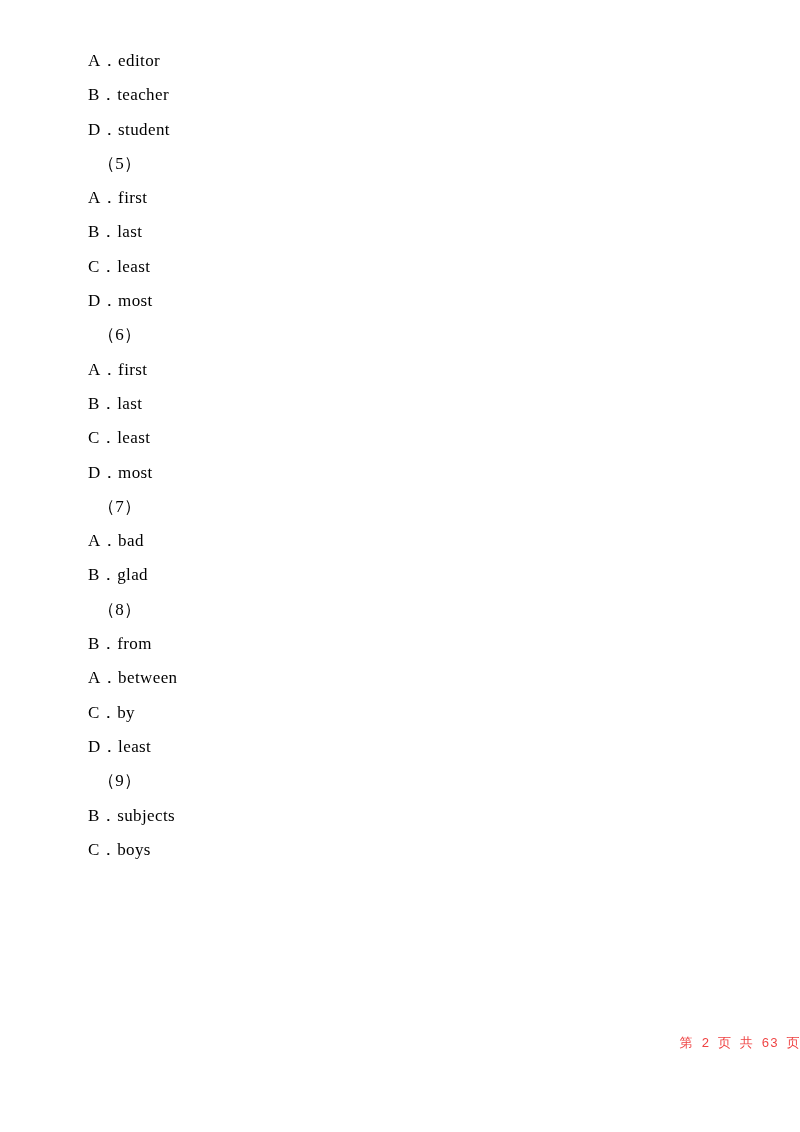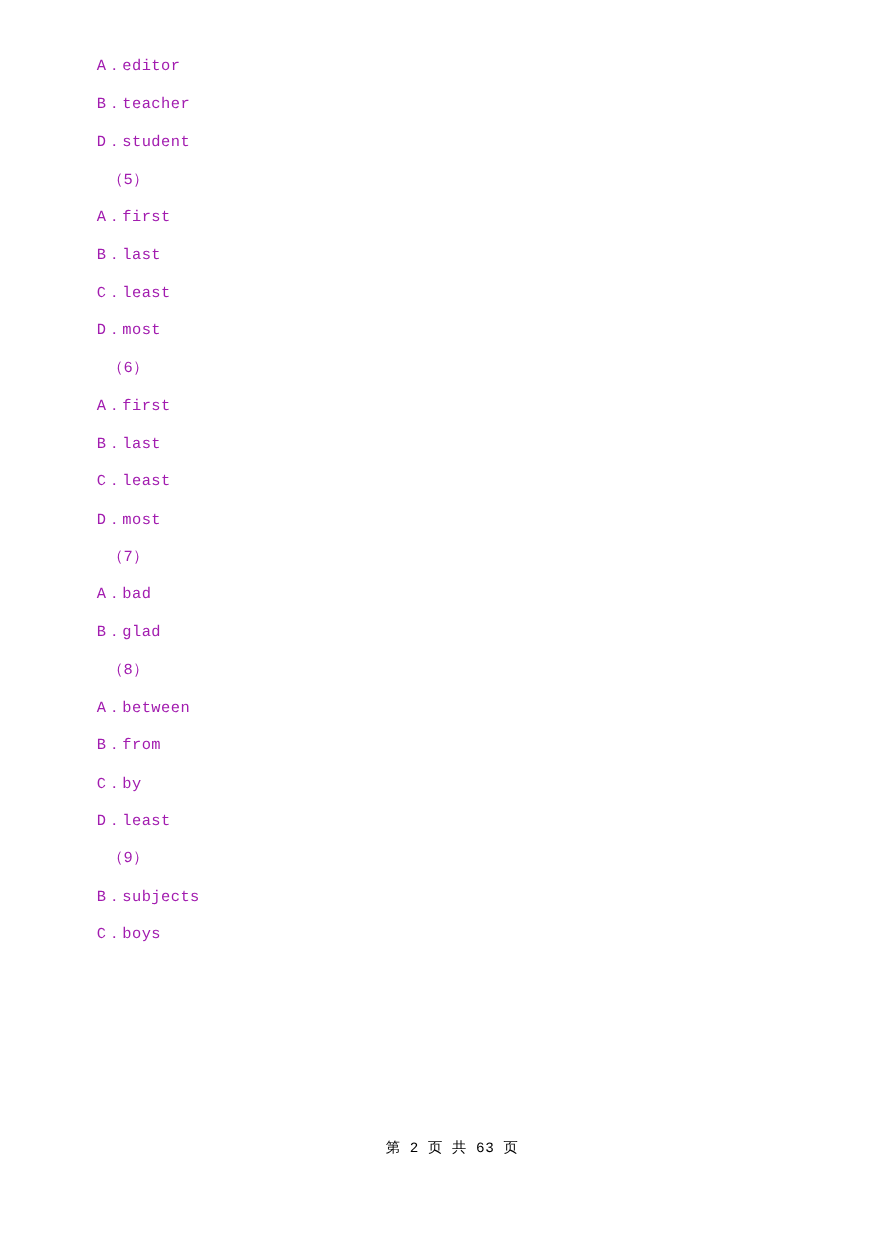--- a/index.html
+++ b/index.html
@@ -21,41 +21,42 @@
     height: 1132px;
     box-sizing: border-box;
   }
   .content {
     position: absolute;
     left: 88px;
     top: 44px;
     width: 620px;
   }
   .line {
-    font-size: 14px;
+    font-size: 17px;
     line-height: 34.3px;
     height: 34.3px;
     white-space: pre;
     letter-spacing: 0.4px;
-    color: #a21caf;
+    color: #000000;
+    font-family: Liberation Serif, serif;
   }
   .line.group {
     padding-left: 10px;
     letter-spacing: 0.2px;
   }
   .footer {
     position: absolute;
     left: 0;
     right: 0;
     top: 1034px;
-    text-align: center;
+    text-align: right;
     font-size: 13px;
     letter-spacing: 0.5px;
     white-space: pre;
-    color: #000000;
+    color: #ef4444;
     padding-left: 22px;
   }
 </style>
 </head>
 <body>
 
 <div id="page">
   <div class="content">
       <div class="line">A．editor</div>
       <div class="line">B．teacher</div>
@@ -67,22 +68,22 @@
       <div class="line">D．most</div>
       <div class="line group">（6）</div>
       <div class="line">A．first</div>
       <div class="line">B．last</div>
       <div class="line">C．least</div>
       <div class="line">D．most</div>
       <div class="line group">（7）</div>
       <div class="line">A．bad</div>
       <div class="line">B．glad</div>
       <div class="line group">（8）</div>
+      <div class="line">B．from</div>
       <div class="line">A．between</div>
-      <div class="line">B．from</div>
       <div class="line">C．by</div>
       <div class="line">D．least</div>
       <div class="line group">（9）</div>
       <div class="line">B．subjects</div>
       <div class="line">C．boys</div>
     </div>
   <div class="footer">第 2 页 共 63 页</div>
 </div>
 
 </body></html>

